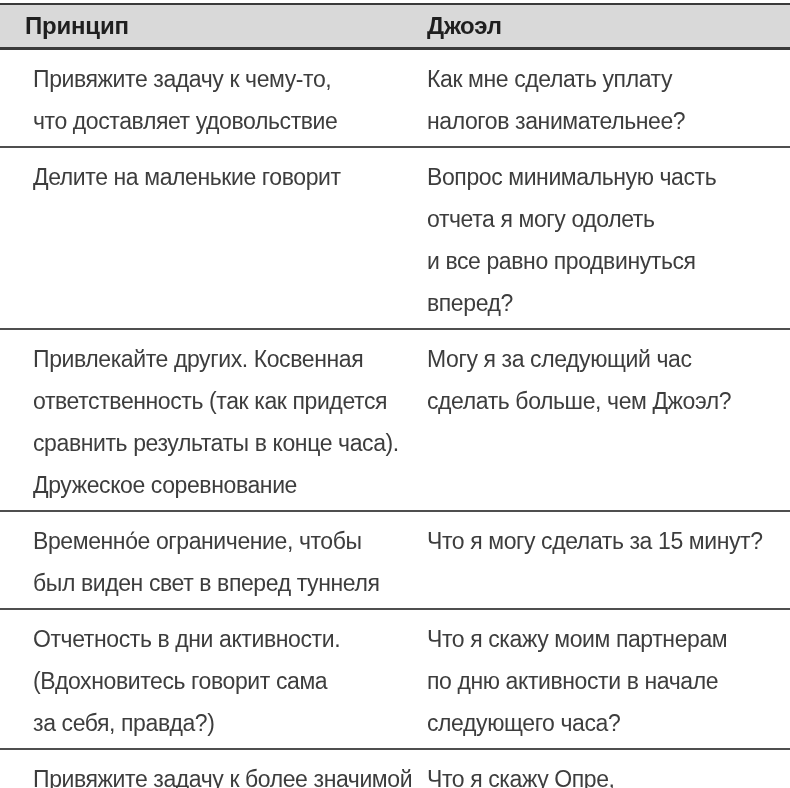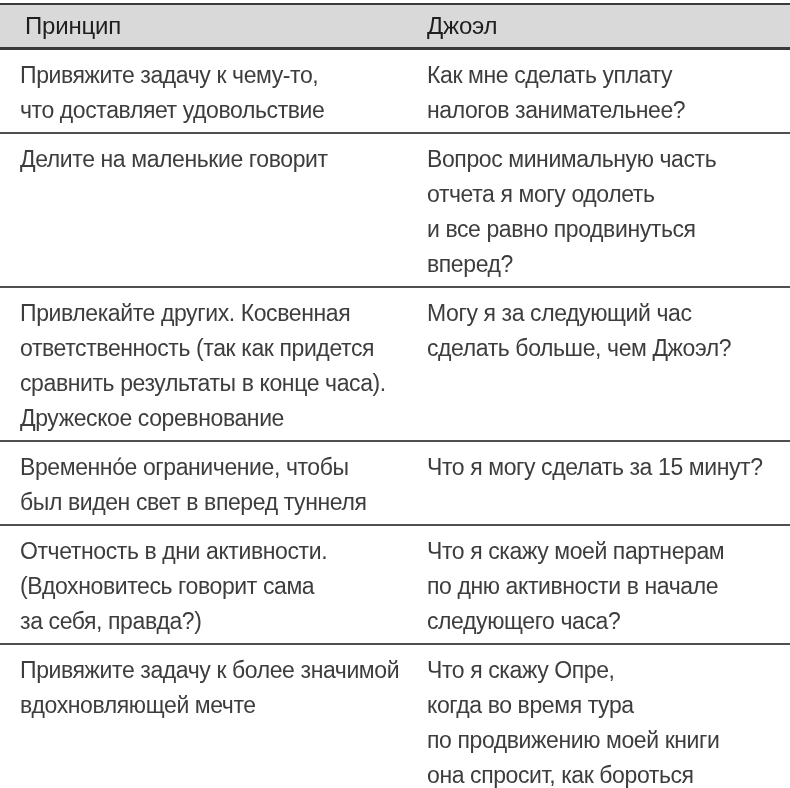--- a/index.html
+++ b/index.html
@@ -29,35 +29,35 @@
     border-collapse:collapse;
     table-layout:fixed;
     border-top:2px solid var(--border-dark);
   }
   col.c-principle{width:420px;}
   col.c-question{width:370px;}
   thead th{
     background:var(--header-bg);
     color:var(--header-text);
     font-size:24px;
-    font-weight:normal;
+    font-weight:bold;
     text-align:left;
     letter-spacing:-0.2px;
     padding:7px 0 7px 25px;
     border-bottom:3px solid var(--border-dark);
   }
   thead th.q{padding-left:7px;}
   tbody td{
     vertical-align:top;
     color:var(--body-text);
     font-size:23px;
-    line-height:35px;
+    line-height:42px;
     letter-spacing:-0.4px;
     white-space:pre;
-    padding:8px 0 4px 20px;
+    padding:8px 0 4px 33px;
     border-bottom:2px solid var(--divider);
   }
   tbody td.q{padding-left:7px;margin-top:8px;}
   tbody tr:last-child td{
     border-bottom:3px solid var(--border-dark);
   }
 </style>
 </head>
 <body>
 
@@ -97,21 +97,21 @@
       </tr>
       <tr>
         <td>Временно́е ограничение, чтобы
 был виден свет в вперед туннеля</td>
         <td class="q">Что я могу сделать за 15 минут?</td>
       </tr>
       <tr>
         <td>Отчетность в дни активности.
 (Вдохновитесь говорит сама
 за себя, правда?)</td>
-        <td class="q">Что я скажу моей партнерам
+        <td class="q">Что я скажу моим партнерам
 по дню активности в начале
 следующего часа?</td>
       </tr>
       <tr>
         <td>Привяжите задачу к более значимой
 вдохновляющей мечте</td>
         <td class="q">Что я скажу Опре,
 когда во время тура
 по продвижению моей книги
 она спросит, как бороться

